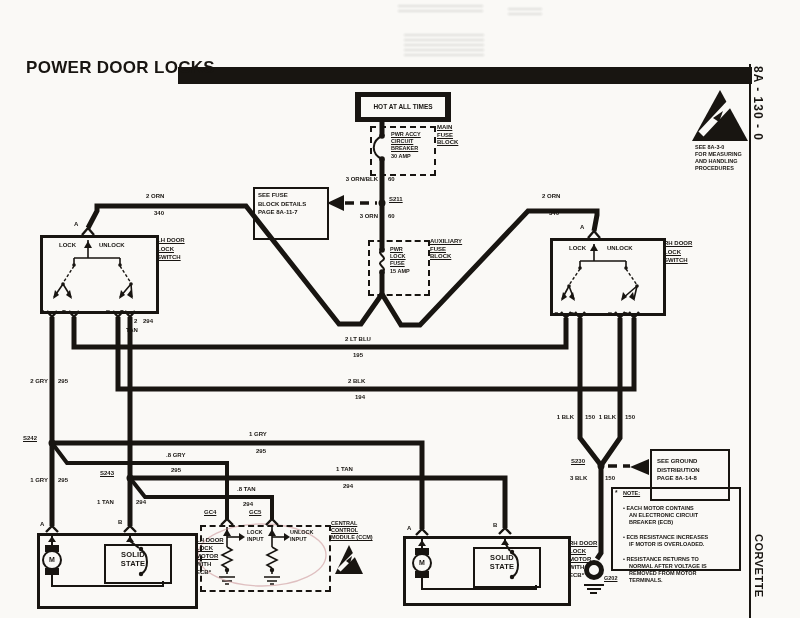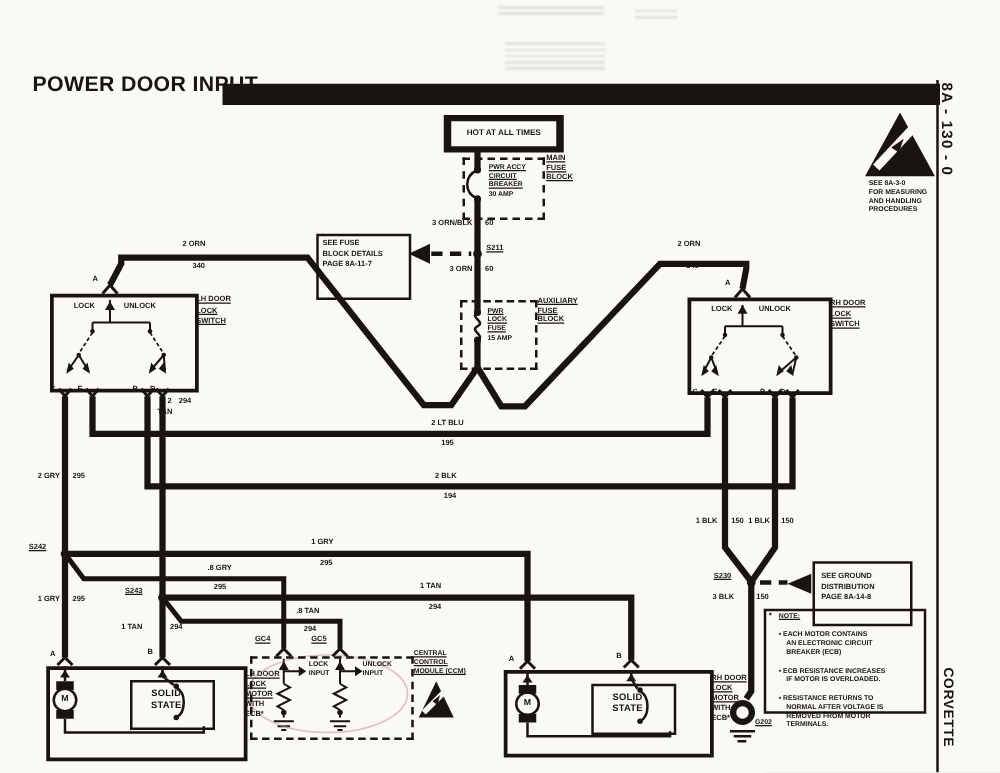--- a/index.html
+++ b/index.html
@@ -28,21 +28,21 @@
 </style>
 </head>
 <body>
 
 <div class="stage">
 
   <div class="smudge" style="left:398px;top:5px;width:85px;height:10px;"></div>
   <div class="smudge" style="left:404px;top:34px;width:80px;height:22px;"></div>
   <div class="smudge" style="left:508px;top:8px;width:34px;height:7px;"></div>
 
-  <div class="title" style="left:26px;top:58px;">POWER DOOR INPUT</div>
+  <div class="title" style="left:26px;top:58px;">POWER DOOR LOCKS</div>
   <div class="fill" style="left:178px;top:67px;width:574px;height:17px;"></div>
   <div class="fill" style="left:749px;top:64px;width:2px;height:554px;"></div>
   <div class="lbl vert" style="left:753px;top:66px;font-size:12px;letter-spacing:1px;">8A - 130 - 0</div>
   <div class="lbl vert" style="left:754px;top:534px;font-size:11px;letter-spacing:.5px;">CORVETTE</div>
   <div class="lbl s5" style="left:695px;top:144px;">SEE 8A-3-0
 FOR MEASURING
 AND HANDLING
 PROCEDURES</div>
 
   <div class="fill" style="left:355px;top:92px;width:96px;height:30px;"></div>

